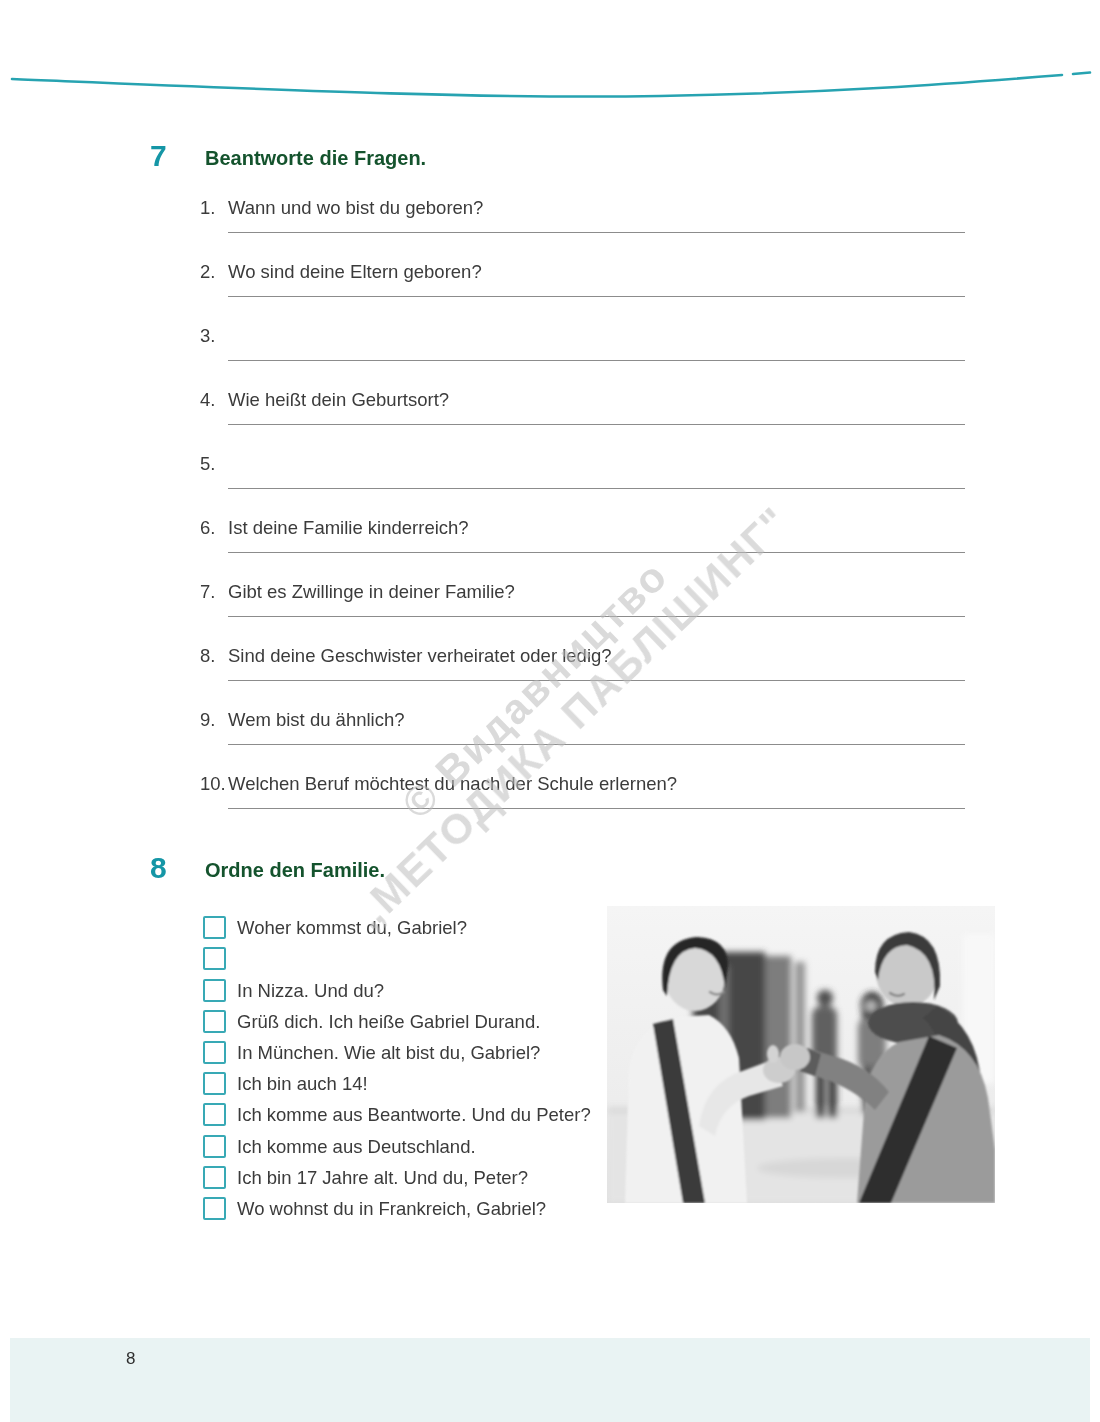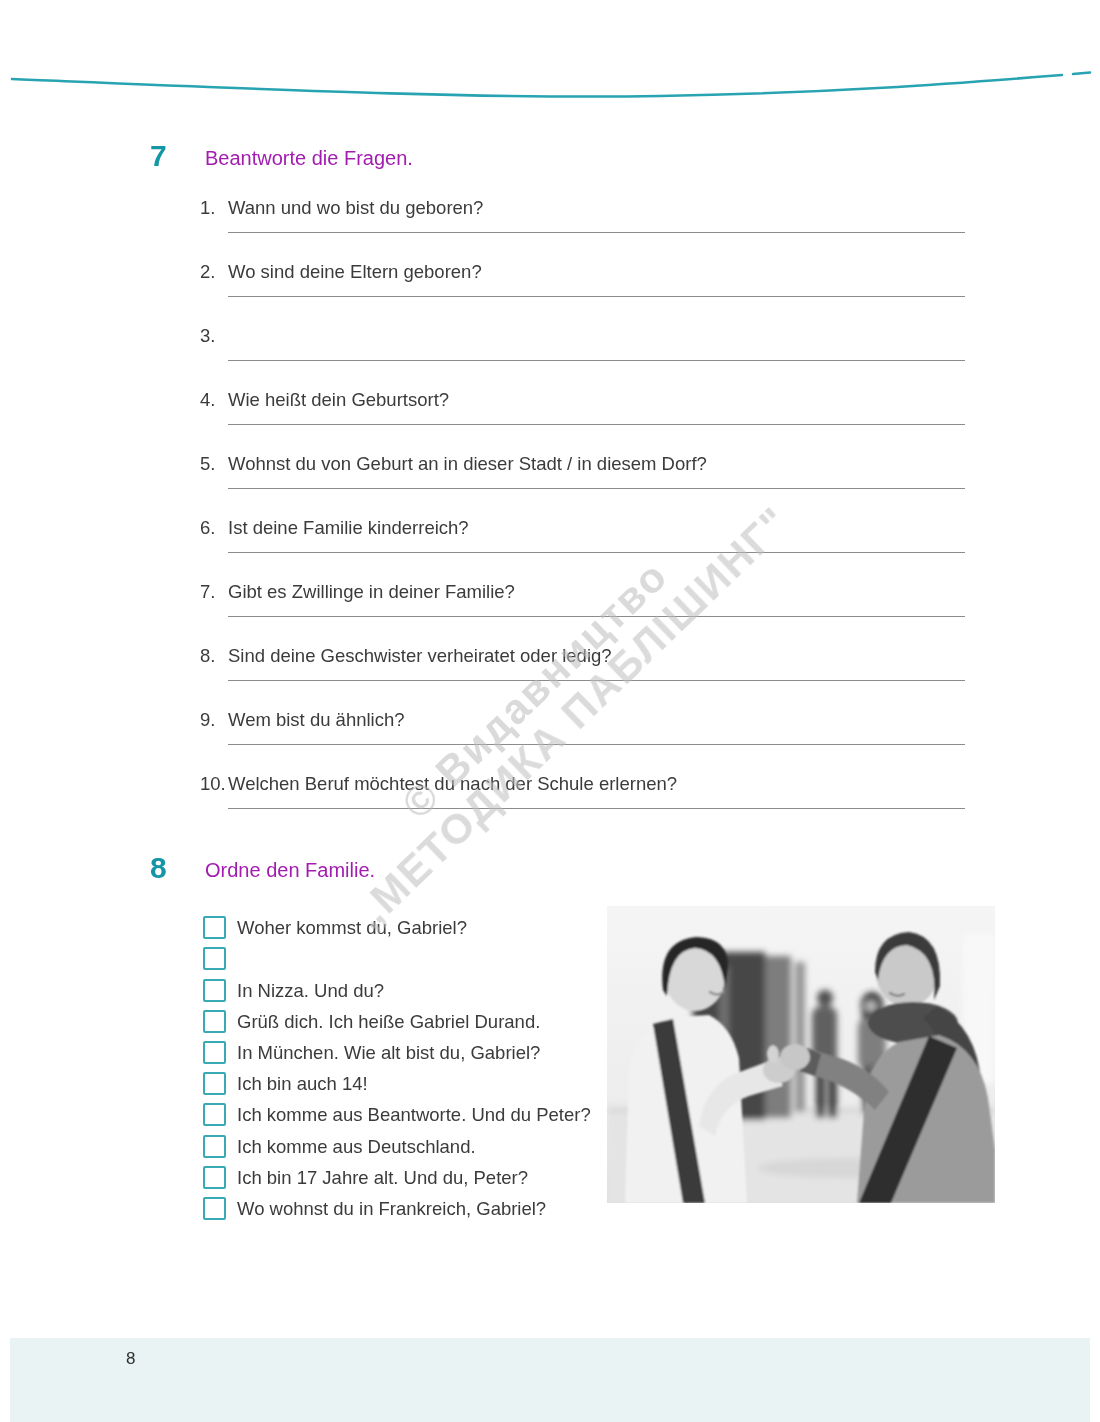--- a/index.html
+++ b/index.html
@@ -11,21 +11,21 @@
     --accent:#1596a6;--check:#38a9b5;--footer:#e9f3f3;--line:#8c8c8c;--wm:#bdbdbd;
   }
   
   .top-wave{position:absolute;left:0;top:0;width:1100px;height:130px;}
   
   .exercise{position:absolute;left:150px;width:850px;}
   .ex7{top:140px;}
   .ex8{top:852px;}
   .ex-head{display:flex;align-items:flex-start;}
   .ex-num{color:var(--accent);font-size:30px;font-weight:bold;width:55px;line-height:32px;flex:0 0 55px;}
-  .ex-title{font-size:20px;font-weight:normal;color:#a21caf;padding-top:5px;line-height:26px;}
+  .ex-title{font-size:20px;font-weight:bold;color:#14532d;padding-top:5px;line-height:26px;}
   
   .q-list{margin-left:50px;margin-top:24px;}
   .q-item{margin-bottom:27px;}
   .q-row{display:flex;font-size:18.5px;line-height:24px;}
   .q-num{flex:0 0 28px;}
   .q-line{border-bottom:1.5px solid var(--line);margin-left:28px;margin-top:11px;width:737px;height:1px;}
   
   .d-list{margin-left:53px;margin-top:24px;}
   .d-item{display:flex;align-items:flex-end;height:31.2px;font-size:18.5px;}
   .d-box{flex:0 0 19px;width:19px;height:19px;border:2px solid var(--check);border-radius:2px;background:#fff;margin-right:11px;}
@@ -80,21 +80,20 @@
       <div class="q-item">
         <div class="q-row">
           <span class="q-num">4.</span>
           <span class="q-text">Wie heißt dein Geburtsort?</span>
         </div>
         <div class="q-line"></div>
       </div>
       <div class="q-item">
         <div class="q-row">
           <span class="q-num">5.</span>
-          <span class="q-text">Wohnst du von Geburt an in dieser Stadt / in diesem Dorf?</span>
         </div>
         <div class="q-line"></div>
       </div>
       <div class="q-item">
         <div class="q-row">
           <span class="q-num">6.</span>
           <span class="q-text">Ist deine Familie kinderreich?</span>
         </div>
         <div class="q-line"></div>
       </div>

